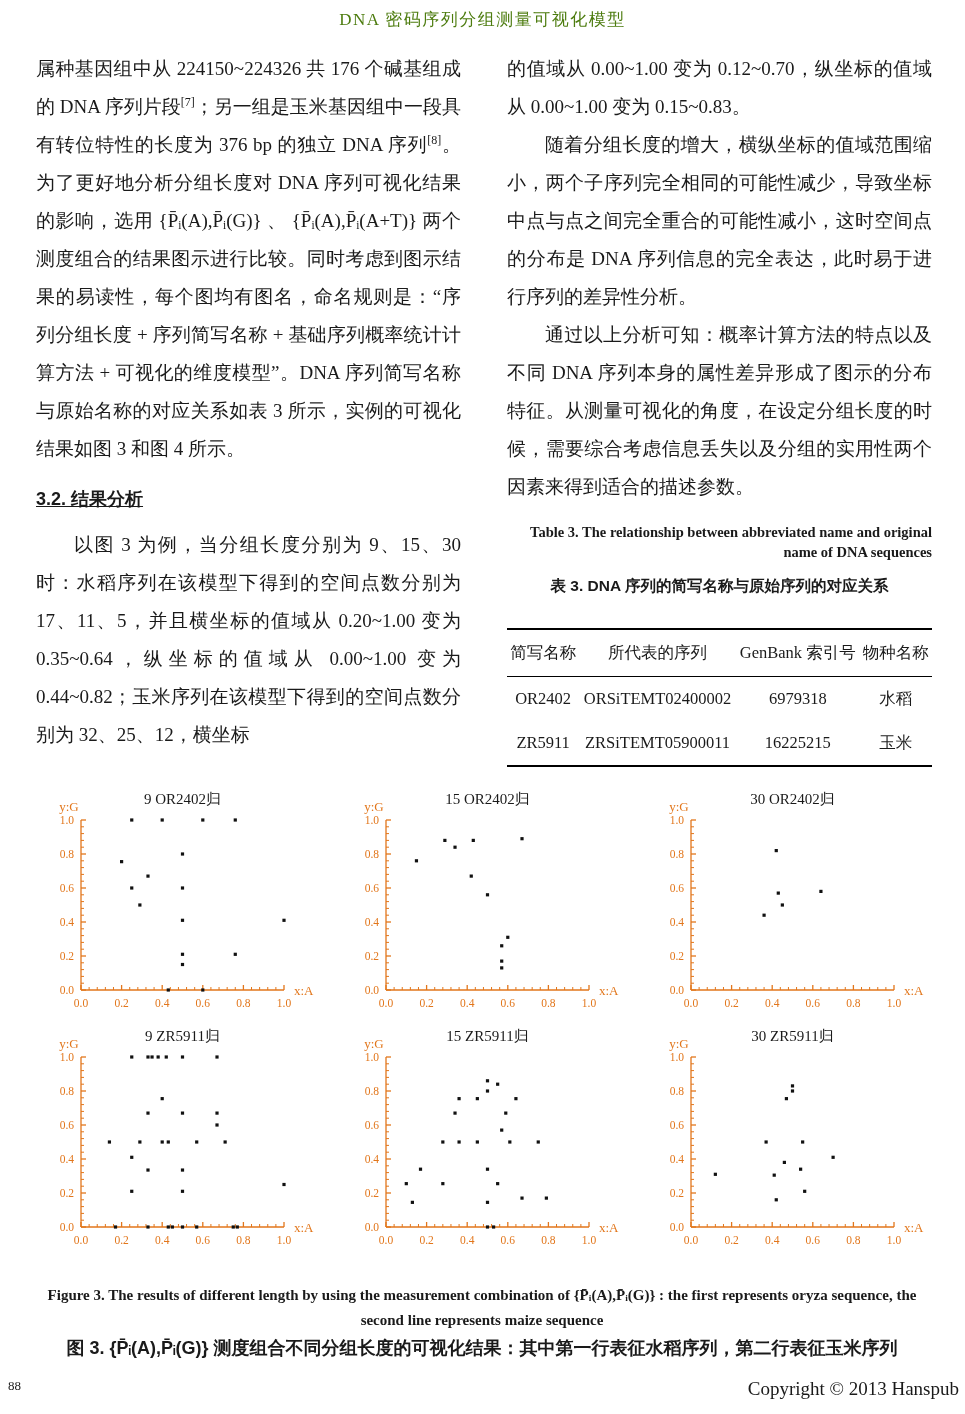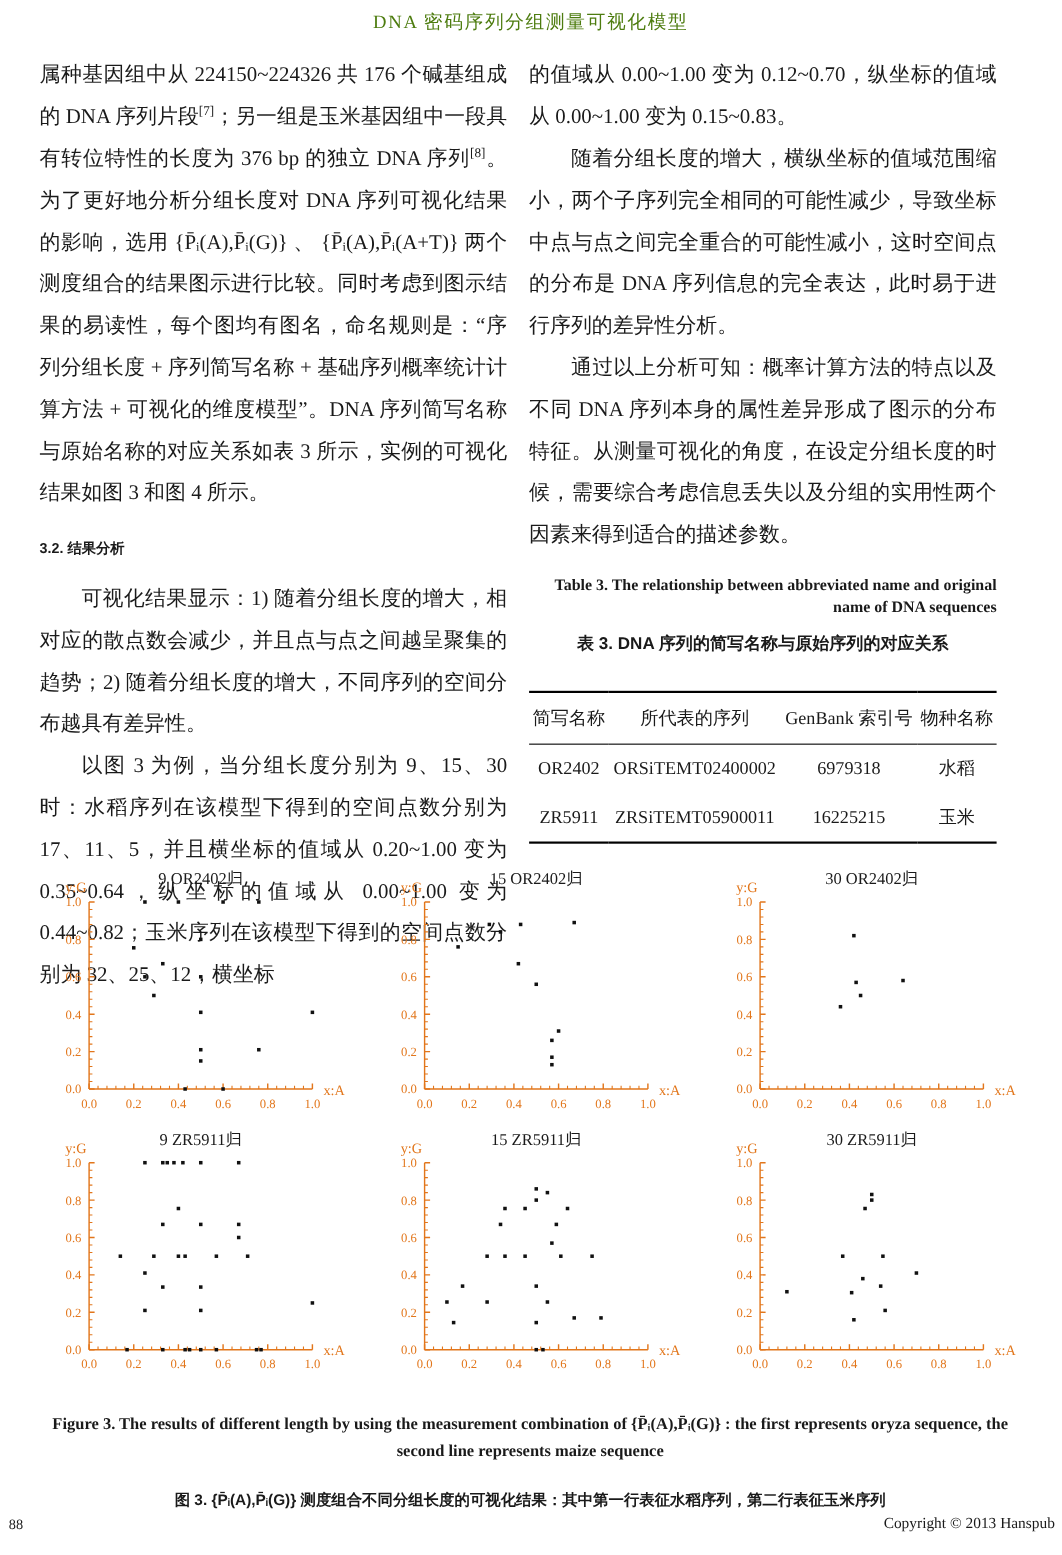--- a/index.html
+++ b/index.html
@@ -7,29 +7,29 @@
     width:965px;height:1414px;position:relative;background:#ffffff;
     font-family:"Liberation Serif","DejaVu Serif",serif;color:#1a1a1a;
     overflow:hidden;
   }
   .header{
     position:absolute;top:8px;left:0;width:100%;text-align:center;
     font-size:17px;letter-spacing:1.5px;color:#4d7c0f;
   }
   .columns{
     position:absolute;top:50px;left:36px;width:896px;
-    display:flex;gap:20px;
+    display:flex;gap:46px;
   }
   .col{width:425px;font-size:19px;line-height:38px;text-align:justify;}
   .col p{margin:0;}
   .indent{text-indent:2em;}
   sup{font-size:12px;line-height:0;}
   .heading{
     font-family:"Liberation Sans","DejaVu Sans",sans-serif;font-weight:bold;
-    font-size:13px;line-height:30px;text-align:left;margin:16px 0 12px 0 !important;
+    font-size:18px;line-height:30px;text-align:left;margin:16px 0 12px 0 !important;text-decoration:underline;
   }
   .tablewrap{margin-top:16px;}
   .tcap-en{font-weight:bold;font-size:14.5px;line-height:20px;text-align:right;}
   .tcap-zh{
     font-family:"Liberation Sans","DejaVu Sans",sans-serif;font-weight:bold;
     font-size:15.5px;line-height:24px;text-align:center;margin-top:12px;
   }
   table{width:100%;border-collapse:collapse;margin-top:30px;font-size:16.5px;line-height:20px;}
   table{border-top:2px solid #000;border-bottom:2px solid #000;}
   thead tr{border-bottom:1.5px solid #000;}
@@ -37,35 +37,34 @@
   td{padding:12px 2px;text-align:center;}
   .figure{position:absolute;top:790px;left:26px;width:914px;}
   .fig-row{display:flex;justify-content:space-between;}
   .plot{width:305px;height:233px;}
   .figcap{
     position:absolute;top:1283px;left:32px;width:900px;text-align:center;
     font-weight:bold;font-size:15px;line-height:25px;
   }
   .figcap-zh{
     font-family:"Liberation Sans","DejaVu Sans",sans-serif;
-    font-size:14px;margin-top:18px;font-weight:bold;
+    font-size:18px;margin-top:3px;font-weight:bold;
   }
   .footer-left{position:absolute;top:1378px;left:8px;font-size:13px;}
-  .footer-right{position:absolute;top:1378px;right:6px;font-size:14px;}
+  .footer-right{position:absolute;top:1378px;right:6px;font-size:19px;}
 </style>
 </head>
 <body>
 
 <div class="header">DNA 密码序列分组测量可视化模型</div>
 
 <div class="columns">
   <div class="col">
     <p><span>属种基因组中从 224150~224326 共 176 个碱基组成的 DNA 序列片段</span><sup>[7]</sup><span>；另一组是玉米基因组中一段具有转位特性的长度为 376  bp 的独立 DNA 序列</span><sup>[8]</sup><span>。为了更好地分析分组长度对 DNA 序列可视化结果的影响，选用 {P̄ᵢ(A),P̄ᵢ(G)} 、 {P̄ᵢ(A),P̄ᵢ(A+T)} 两个测度组合的结果图示进行比较。同时考虑到图示结果的易读性，每个图均有图名，命名规则是：“序列分组长度 + 序列简写名称 + 基础序列概率统计计算方法 + 可视化的维度模型”。DNA 序列简写名称与原始名称的对应关系如表 3 所示，实例的可视化结果如图 3 和图 4 所示。</span></p>
     <p class="heading">3.2. 结果分析</p>
-    <p class="indent">可视化结果显示：1) 随着分组长度的增大，相对应的散点数会减少，并且点与点之间越呈聚集的趋势；2) 随着分组长度的增大，不同序列的空间分布越具有差异性。</p>
     <p class="indent">以图 3 为例，当分组长度分别为 9、15、30 时：水稻序列在该模型下得到的空间点数分别为 17、11、5，并且横坐标的值域从 0.20~1.00 变为 0.35~0.64，纵坐标的值域从 0.00~1.00 变为 0.44~0.82；玉米序列在该模型下得到的空间点数分别为 32、25、12，横坐标</p>
   </div>
 
   <div class="col">
     <p>的值域从 0.00~1.00 变为 0.12~0.70，纵坐标的值域从 0.00~1.00 变为 0.15~0.83。</p>
     <p class="indent">随着分组长度的增大，横纵坐标的值域范围缩小，两个子序列完全相同的可能性减少，导致坐标中点与点之间完全重合的可能性减小，这时空间点的分布是 DNA 序列信息的完全表达，此时易于进行序列的差异性分析。</p>
     <p class="indent">通过以上分析可知：概率计算方法的特点以及不同 DNA 序列本身的属性差异形成了图示的分布特征。从测量可视化的角度，在设定分组长度的时候，需要综合考虑信息丢失以及分组的实用性两个因素来得到适合的描述参数。</p>
 
     <div class="tablewrap">
       <div class="tcap-en">Table 3. The relationship between abbreviated name and original name of DNA sequences</div>

